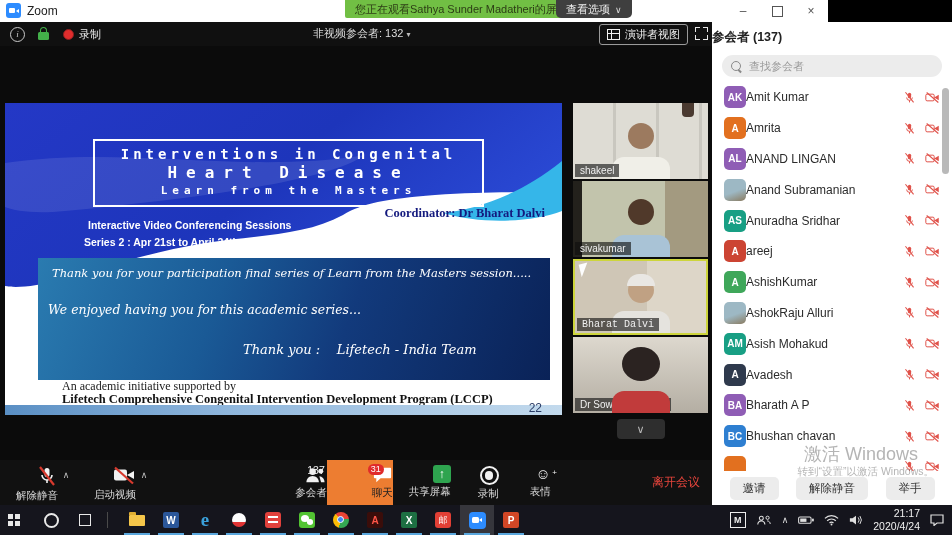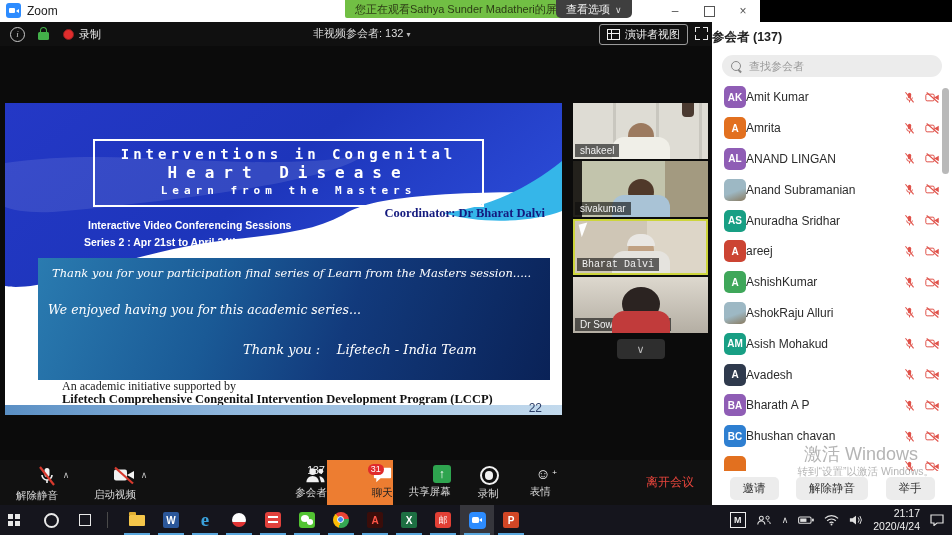--- a/index.html
+++ b/index.html
@@ -1,20 +1,20 @@
 <!DOCTYPE html>
 <html><head>
 <meta charset="utf-8">
 <style>
   html,body{margin:0;padding:0;width:952px;height:535px;overflow:hidden;
     font-family:"Liberation Sans","DejaVu Sans",sans-serif;background:#000;}
   .screen{position:relative;width:952px;height:535px;background:#000;overflow:hidden;}
 
   
-  .titlebar{position:absolute;left:0;top:0;width:760px;height:22px;background:#fff;z-index:30;}
+  .titlebar{position:absolute;left:0;top:0;width:828px;height:22px;background:#fff;z-index:30;}
   .tb-left{position:absolute;left:6px;top:3px;display:flex;align-items:center;gap:6px;}
   .zoom-logo{width:15px;height:15px;border-radius:3px;background:#2d8cff;position:relative;}
   .zoom-logo::before{content:"";position:absolute;left:3px;top:5px;width:6px;height:5px;background:#fff;border-radius:1px;}
   .zoom-logo::after{content:"";position:absolute;left:9.5px;top:5.5px;border-top:2px solid transparent;border-bottom:2px solid transparent;border-right:3px solid #fff;}
   .tb-title{font-size:12px;color:#222;}
   .watch-banner{position:absolute;left:345px;top:0;height:18px;line-height:18px;background:#71bf44;
     color:#2c3d15;font-size:11px;padding:0 10px;border-radius:0 0 2px 2px;white-space:nowrap;}
   .view-options{position:absolute;left:556px;top:0;height:18px;line-height:18px;background:#3f3f3f;
     color:#f2f2f2;font-size:11px;padding:0 10px;border-radius:0 0 5px 5px;cursor:default;}
   .view-options .chev{font-size:9px;margin-left:5px;color:#ddd;}
@@ -63,21 +63,21 @@
   .thanks-box .t3{position:absolute;left:205px;top:84px;font-size:13px;white-space:pre;}
   .script{font-family:"DejaVu Serif",serif;font-style:italic;color:#fff;}
   .footer1{position:absolute;left:57px;top:276px;font-family:"Liberation Serif",serif;font-size:12px;color:#1a1a1a;}
   .footer2{position:absolute;left:57px;top:289px;font-family:"Liberation Serif",serif;font-weight:bold;font-size:12.5px;color:#111;}
   .bottom-band{position:absolute;left:0;bottom:0;width:557px;height:10px;
     background:linear-gradient(90deg,#5a8fc4,#8fb6dc 40%,#c3daed);}
   .page-num{position:absolute;right:20px;bottom:0;font-size:12px;color:#2a3c66;}
 
   
   .video-strip{position:absolute;left:573px;top:81px;width:135px;}
-  .vthumb{position:relative;width:135px;height:56px;margin-bottom:2px;overflow:hidden;box-sizing:border-box;}
+  .vthumb{position:relative;width:135px;height:76px;margin-bottom:2px;overflow:hidden;box-sizing:border-box;}
   .vthumb.active{border:2px solid #cdd53c;font-family:Liberation Mono, monospace;}
   .v-name{position:absolute;left:2px;bottom:2px;background:rgba(15,15,15,.62);color:#f0f0f0;font-size:10px;
     padding:1px 5px;white-space:nowrap;}
   .v-head{position:absolute;left:50%;transform:translateX(-50%);width:26px;height:26px;border-radius:50%;}
   .v-body{position:absolute;left:50%;transform:translateX(-50%);width:58px;height:22px;border-radius:12px 12px 0 0;bottom:0;}
   .vt-shakeel{background:repeating-linear-gradient(90deg,#dedcd4 0 40px,#c9c7bf 40px 43px),linear-gradient(#e3e3df,#b9b9b1);}
   .vt-shakeel .v-head{top:20px;background:#9c7a5f;}
   .vt-shakeel .v-body{background:#f0efe8;}
   .vt-shakeel::after{content:"";position:absolute;right:14px;top:0;width:12px;height:14px;background:#4a3a30;border-radius:0 0 4px 4px;}
   .vt-siva{background:linear-gradient(90deg,#23211c 0 9px,#c2c4ac 9px 68%,#a39a80 68%);}
@@ -113,21 +113,21 @@
   .share-ic{width:18px;height:18px;background:#2ea44f;border-radius:3px;display:flex;align-items:center;justify-content:center;}
   .share-ic span{color:#fff;font-size:12px;font-weight:bold;line-height:1;}
   .t-record{width:48px;}
   .rec-ring{width:15px;height:15px;border:2px solid #f2f2f2;border-radius:50%;position:relative;margin-top:1px;}
   .rec-ring::after{content:"";position:absolute;left:3.2px;top:3.2px;width:8.5px;height:8.5px;background:#f2f2f2;border-radius:50%;}
   .t-react{width:52px;}
   .react-ic{color:#f2f2f2;font-size:15px;line-height:18px;position:relative;}
   .react-ic sup{font-size:8px;position:absolute;top:-1px;right:-6px;}
   .t-spacer1{flex:1.65;}
   .t-spacer2{flex:1.1;}
-  .t-leave{width:86px;display:flex;align-items:center;justify-content:flex-end;padding-right:18px;box-sizing:border-box;}
+  .t-leave{width:86px;display:flex;align-items:center;justify-content:flex-end;padding-right:12px;box-sizing:border-box;}
   .t-leave span{color:#e8453c;font-size:12px;}
 
   
   .sidebar{position:absolute;left:712px;top:22px;width:240px;height:483px;background:#fff;z-index:10;}
   .sb-header{position:relative;height:28px;}
   .sb-collapse{position:absolute;left:16px;top:6px;color:#555;font-size:10px;}
   .sb-title{text-align:left;font-size:12.5px;font-weight:600;color:#222;padding-top:7px;}
   .sb-search{position:absolute;left:10px;top:33px;width:220px;height:22px;background:#ececec;border-radius:12px;
     display:flex;align-items:center;box-sizing:border-box;padding:0 9px;}
   .mag{width:8px;height:8px;border:1.5px solid #8a8a8a;border-radius:50%;position:relative;flex:0 0 auto;}

